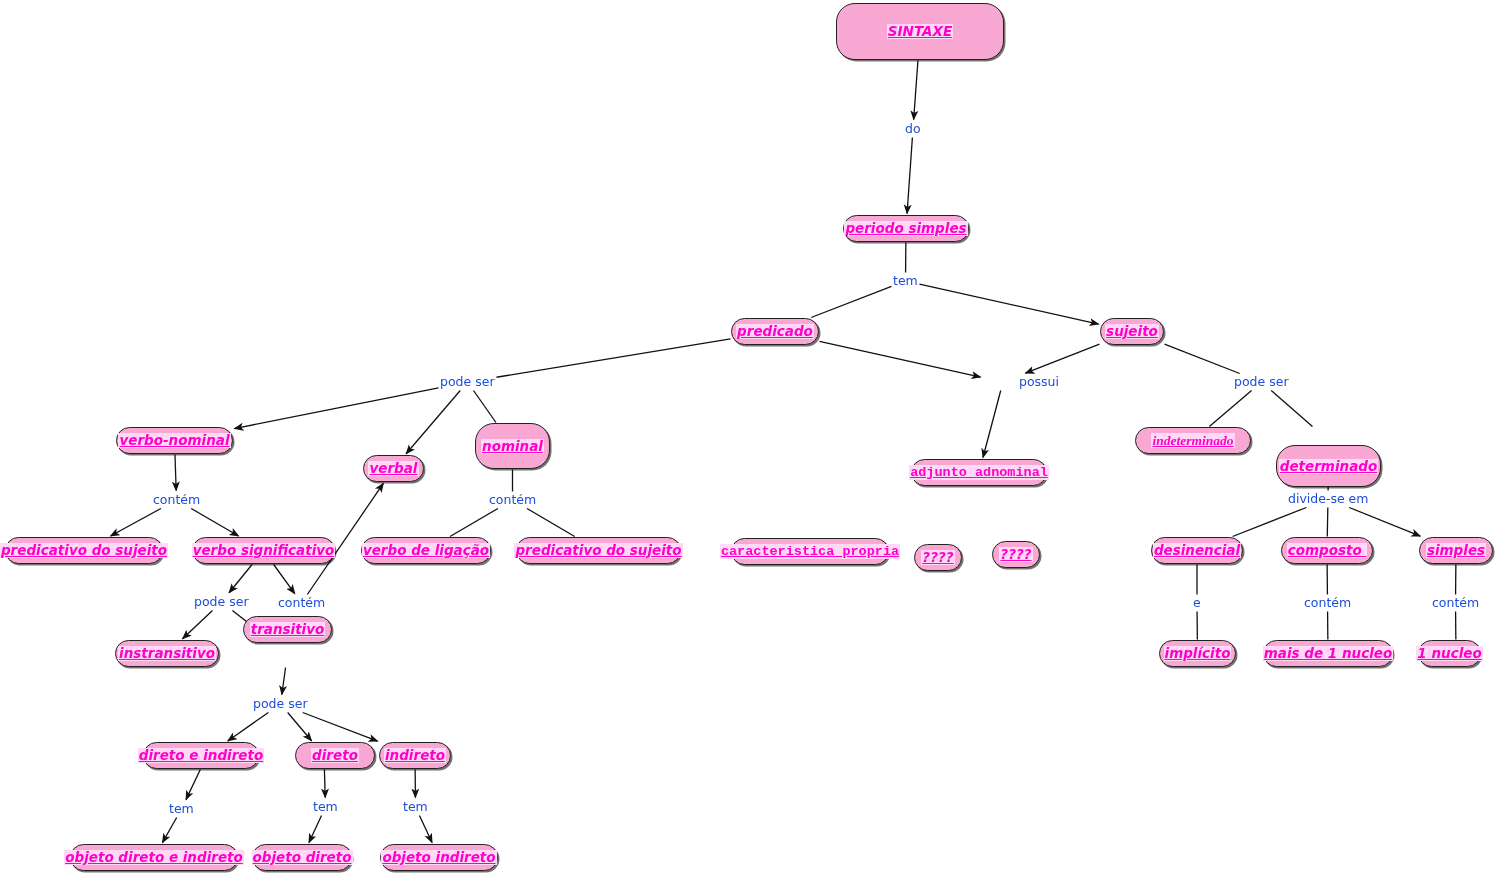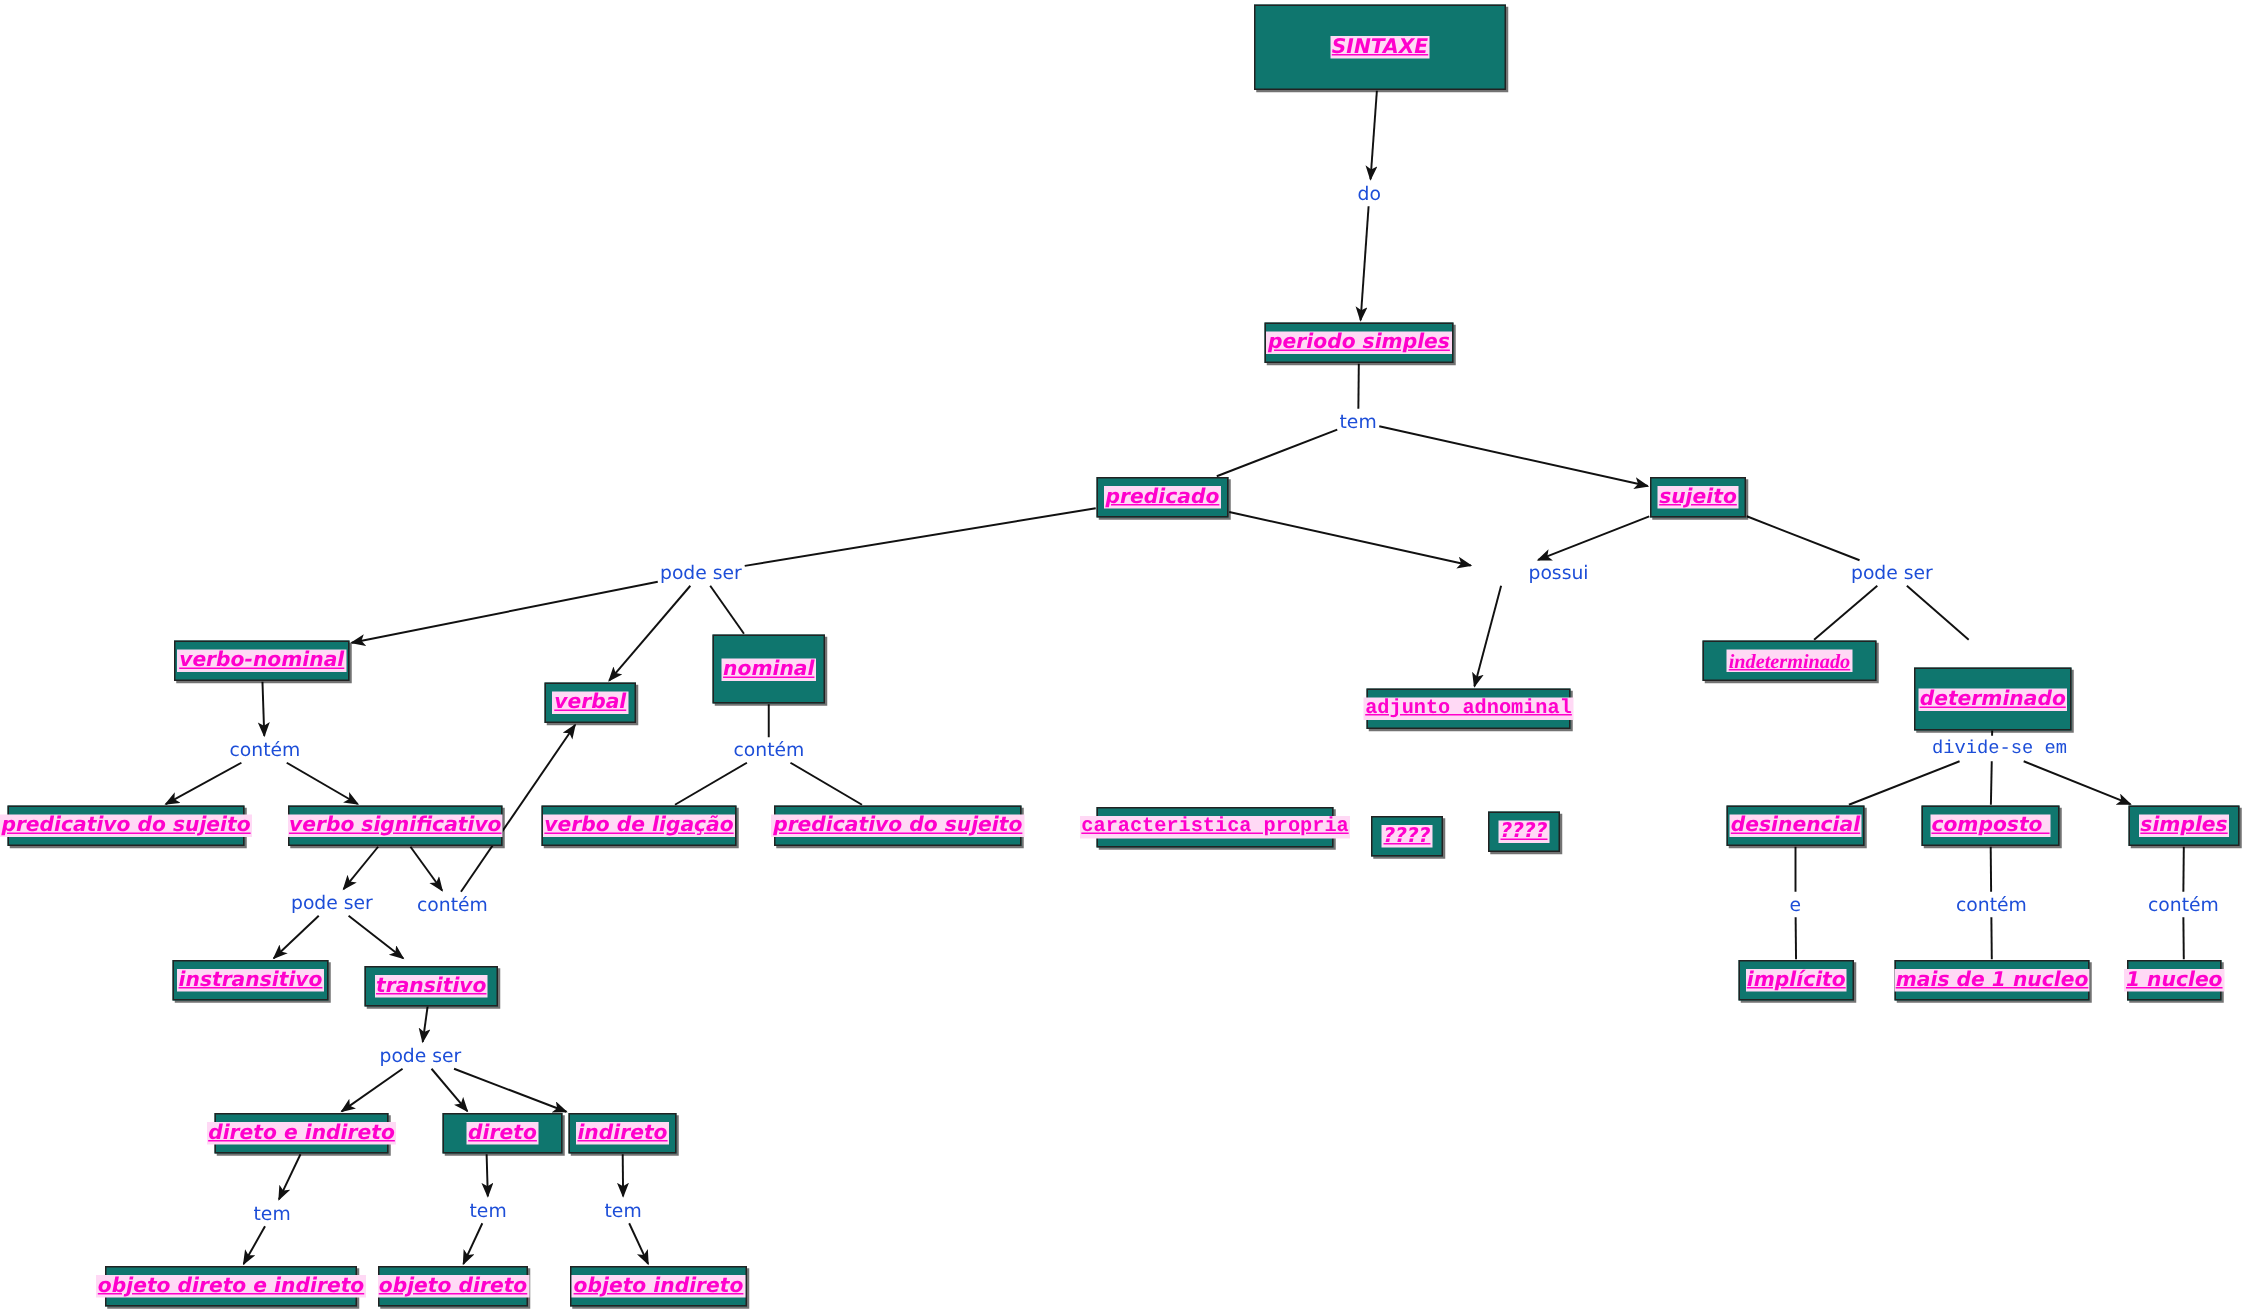--- a/index.html
+++ b/index.html
@@ -2,21 +2,21 @@
 <html><head>
 <meta charset="utf-8">
 <style>
   html,body{margin:0;padding:0;background:#ffffff;}
   body{width:1498px;height:875px;position:relative;overflow:hidden;
        font-family:"DejaVu Sans","Liberation Sans",sans-serif;}
   #canvas{position:absolute;left:0;top:0;width:1498px;height:875px;}
   #edges{position:absolute;left:0;top:0;width:1498px;height:875px;pointer-events:none;}
 
   .node{position:absolute;box-sizing:border-box;
-        background:#0f766e;border:1.4px solid #222222;border-radius:0;
+        background:#f9a8d4;border:1.4px solid #222222;border-radius:19px;
         display:flex;align-items:center;justify-content:center;
         box-shadow:1.5px 1.5px 0px rgba(0,0,0,0.55);}
   .node .lbl{
         color:#ff00cc;font-weight:bold;font-style:italic;
         text-decoration:underline;text-decoration-color:#ff00cc;
         background:#ffd9f5;
         font-size:13.5px;line-height:15px;white-space:pre;
         padding:0 1px;}
   .node.upright .lbl{font-style:normal;font-family:Liberation Mono, monospace;}
 
@@ -139,21 +139,21 @@
       </div>
       <div class="node" style="left: 1281px; top: 537px; width: 92px; height: 27px;">
         <span class="lbl">composto </span>
       </div>
       <div class="node" style="left: 1419px; top: 537px; width: 74px; height: 27px;">
         <span class="lbl">simples</span>
       </div>
       <div class="node" style="left: 115px; top: 640px; width: 104px; height: 27px;">
         <span class="lbl">instransitivo</span>
       </div>
-      <div class="node" style="left: 243px; top: 644px; width: 89px; height: 27px;">
+      <div class="node" style="left: 243px; top: 616px; width: 89px; height: 27px;">
         <span class="lbl">transitivo</span>
       </div>
       <div class="node" style="left: 1159px; top: 640px; width: 77px; height: 27px;">
         <span class="lbl">implícito</span>
       </div>
       <div class="node" style="left: 1263px; top: 640px; width: 130px; height: 27px;">
         <span class="lbl">mais de 1 nucleo</span>
       </div>
       <div class="node" style="left: 1418px; top: 640px; width: 63px; height: 27px;">
         <span class="lbl">1 nucleo</span>
@@ -178,21 +178,21 @@
       </div>
     </div>
   <div id="elabels">
       <div class="elabel" style="left: 905px; top: 122px;">do</div>
       <div class="elabel" style="left: 893px; top: 274px;">tem</div>
       <div class="elabel" style="left: 440px; top: 375px;">pode ser</div>
       <div class="elabel" style="left: 983px; top: 375px; margin-left: 36px;">possui</div>
       <div class="elabel" style="left: 1234px; top: 375px;">pode ser</div>
       <div class="elabel" style="left: 153px; top: 493px;">contém</div>
       <div class="elabel" style="left: 489px; top: 493px;">contém</div>
-      <div class="elabel" style="left: 1288px; top: 492px; font-family: Liberation Mono, monospace;">divide-se em</div>
+      <div class="elabel" style="left: 1288px; top: 492px;">divide-se em</div>
       <div class="elabel" style="left: 194px; top: 595px;">pode ser</div>
       <div class="elabel" style="left: 278px; top: 596px;">contém</div>
       <div class="elabel" style="left: 1193px; top: 596px;">e</div>
       <div class="elabel" style="left: 1304px; top: 596px;">contém</div>
       <div class="elabel" style="left: 1432px; top: 596px;">contém</div>
       <div class="elabel" style="left: 253px; top: 697px;">pode ser</div>
       <div class="elabel" style="left: 169px; top: 802px;">tem</div>
       <div class="elabel" style="left: 313px; top: 800px;">tem</div>
       <div class="elabel" style="left: 403px; top: 800px;">tem</div>
     </div>

